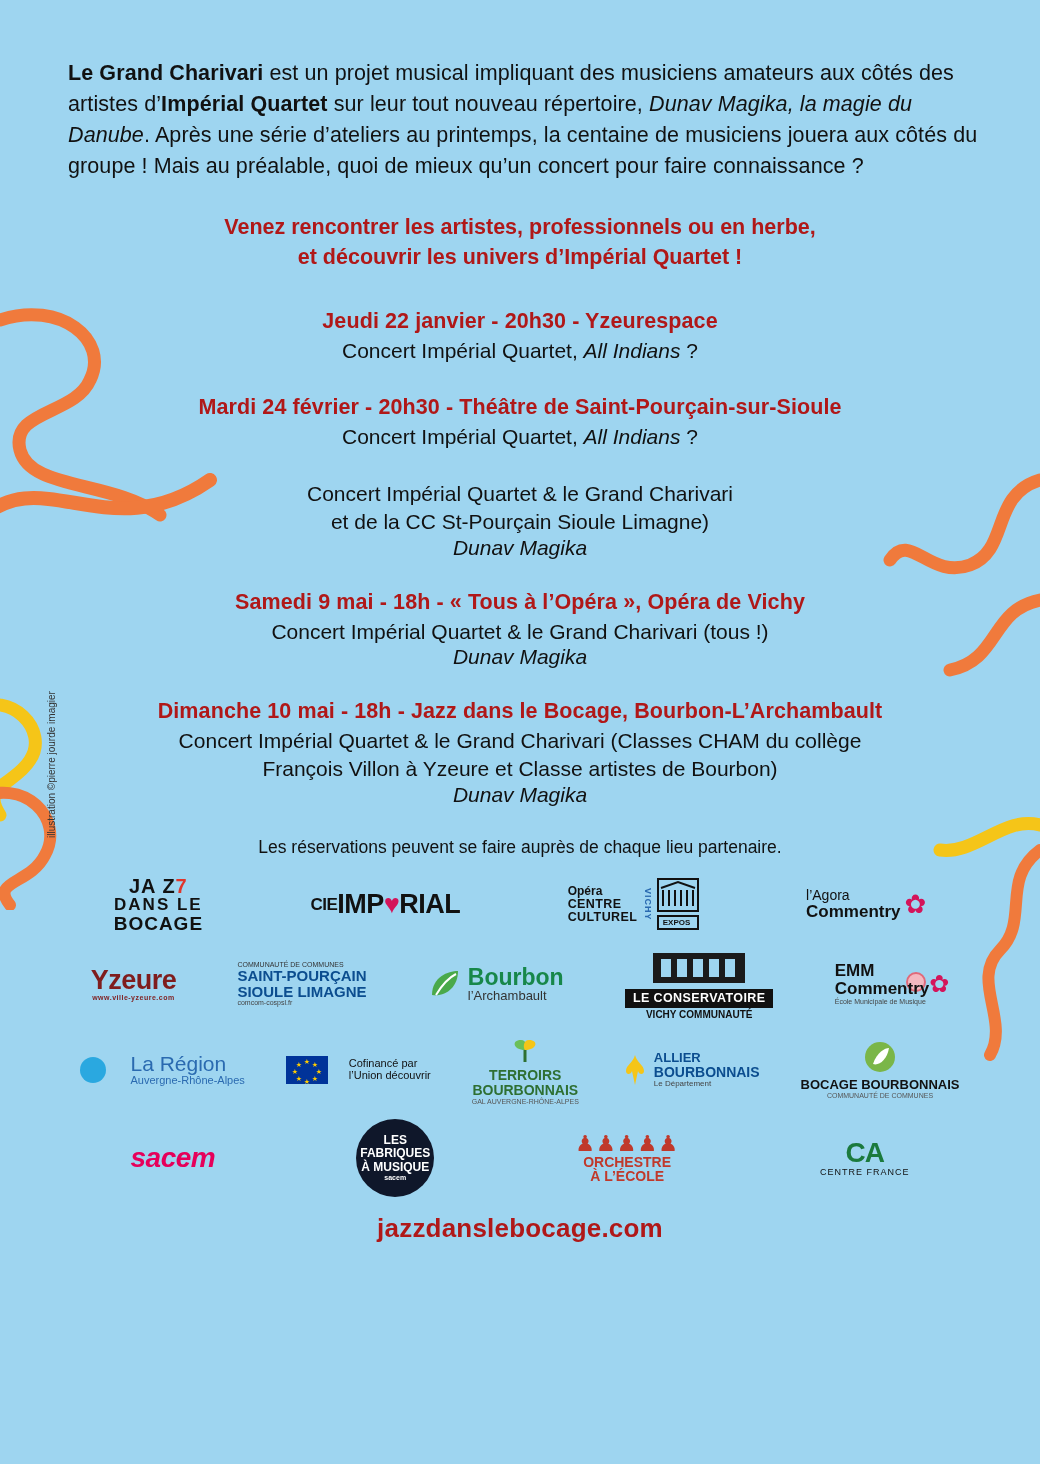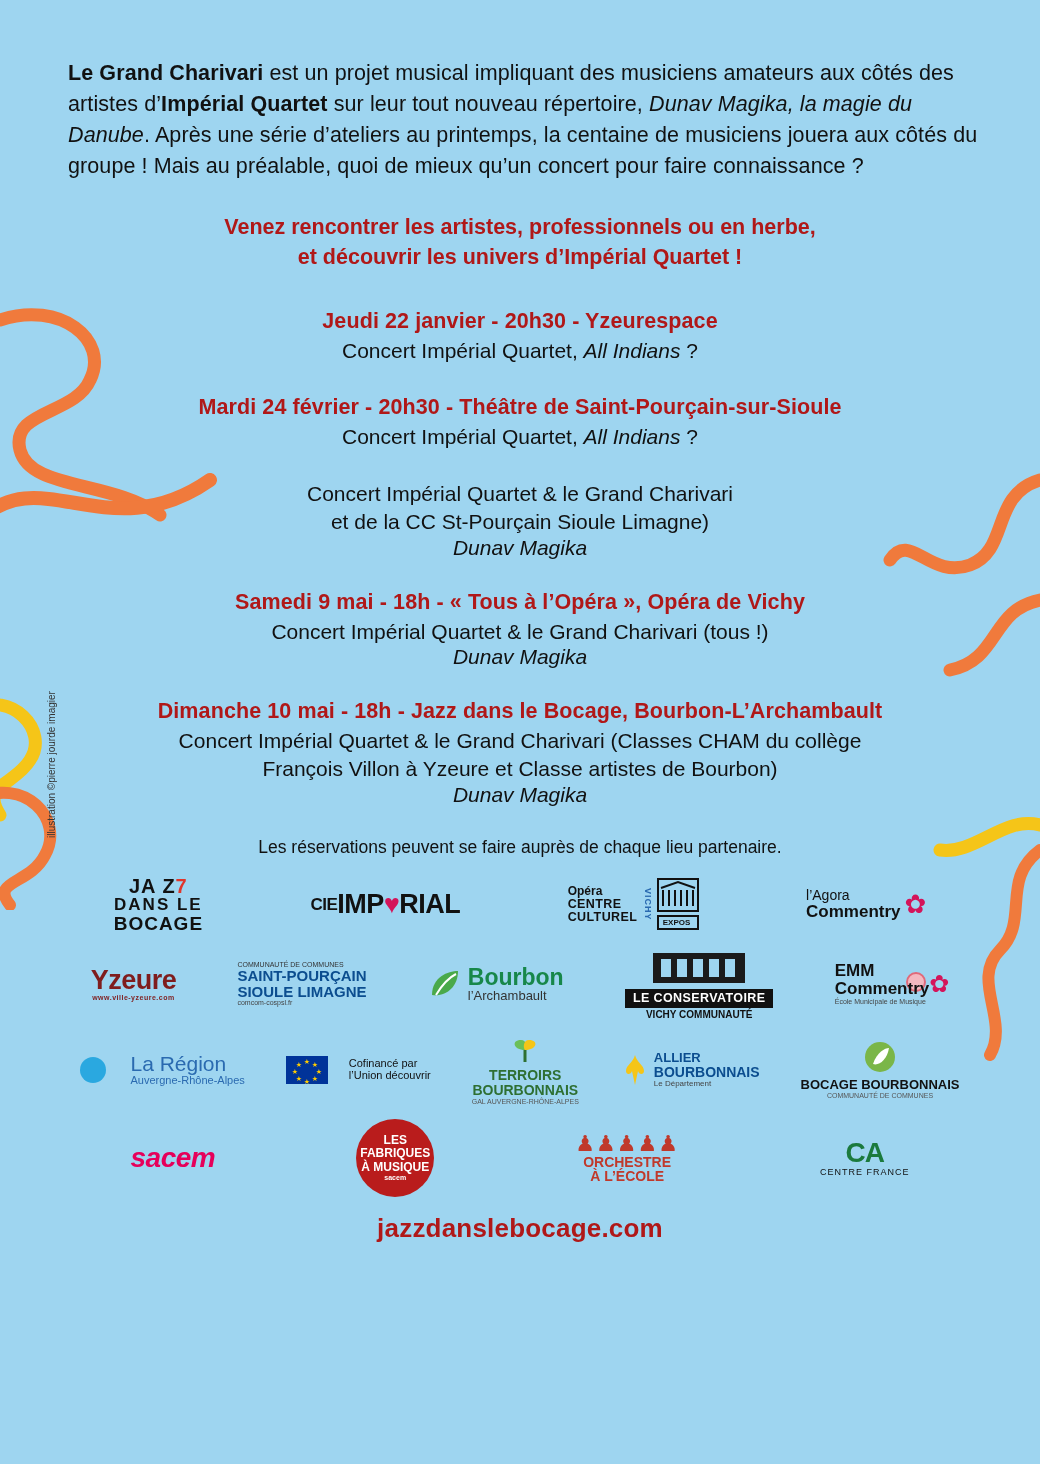--- a/index.html
+++ b/index.html
@@ -239,21 +239,21 @@
   .bocage-b { text-align:center; color:#2e6f32;}
   .bocage-b .l1 { font-size: 13px; font-weight: bold; color:#111;}
   .bocage-b .l2 { font-size: 7px; color:#555;}
 
   .sacem {
     color:#e6005a; font-weight: bold; font-size: 28px; font-style: italic;
     letter-spacing: -0.5px;
   }
 
   .fabriques {
-    width: 78px; height: 78px; border-radius: 50%; background:#b91c1c;
+    width: 78px; height: 78px; border-radius: 50%; background:#0f172a;
     color:#fff; font-weight:bold; font-size: 12px; display:flex;
     align-items:center; justify-content:center; text-align:center;
     line-height:1.1;
   }
 
   .orchestre { text-align:center; color:#c0392b;}
   .orchestre .figs { font-size: 22px; color:#c0392b; letter-spacing:1px;}
   .orchestre .l1 { font-size: 14px; font-weight: bold;}
   .orchestre .l2 { font-size: 14px; font-weight: bold;}
 

